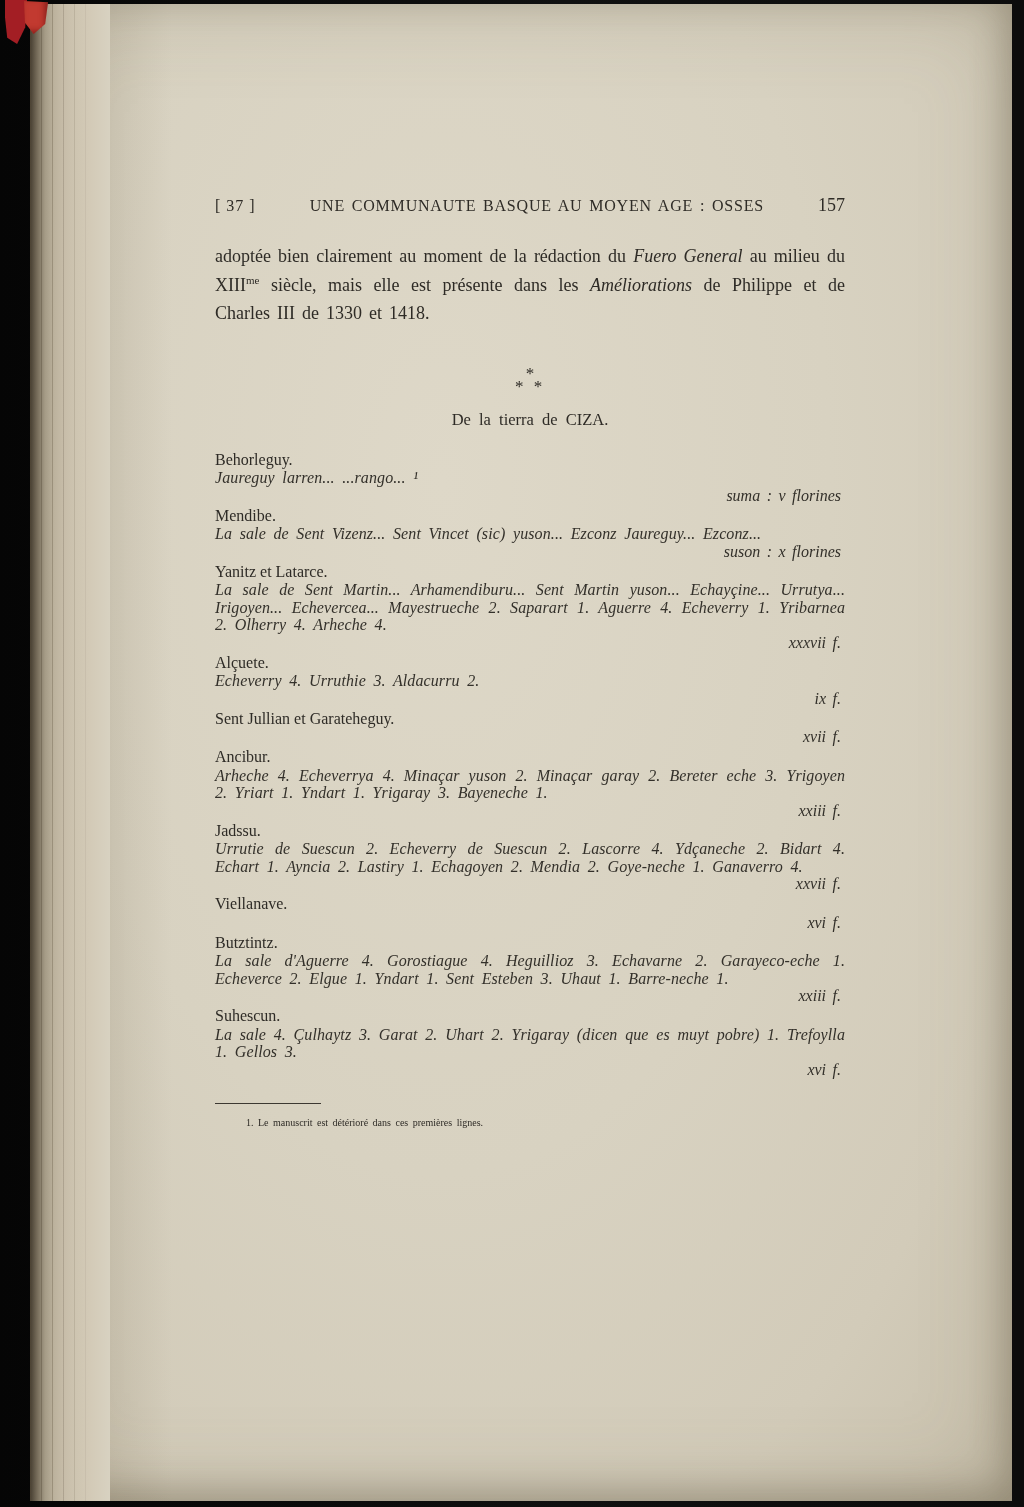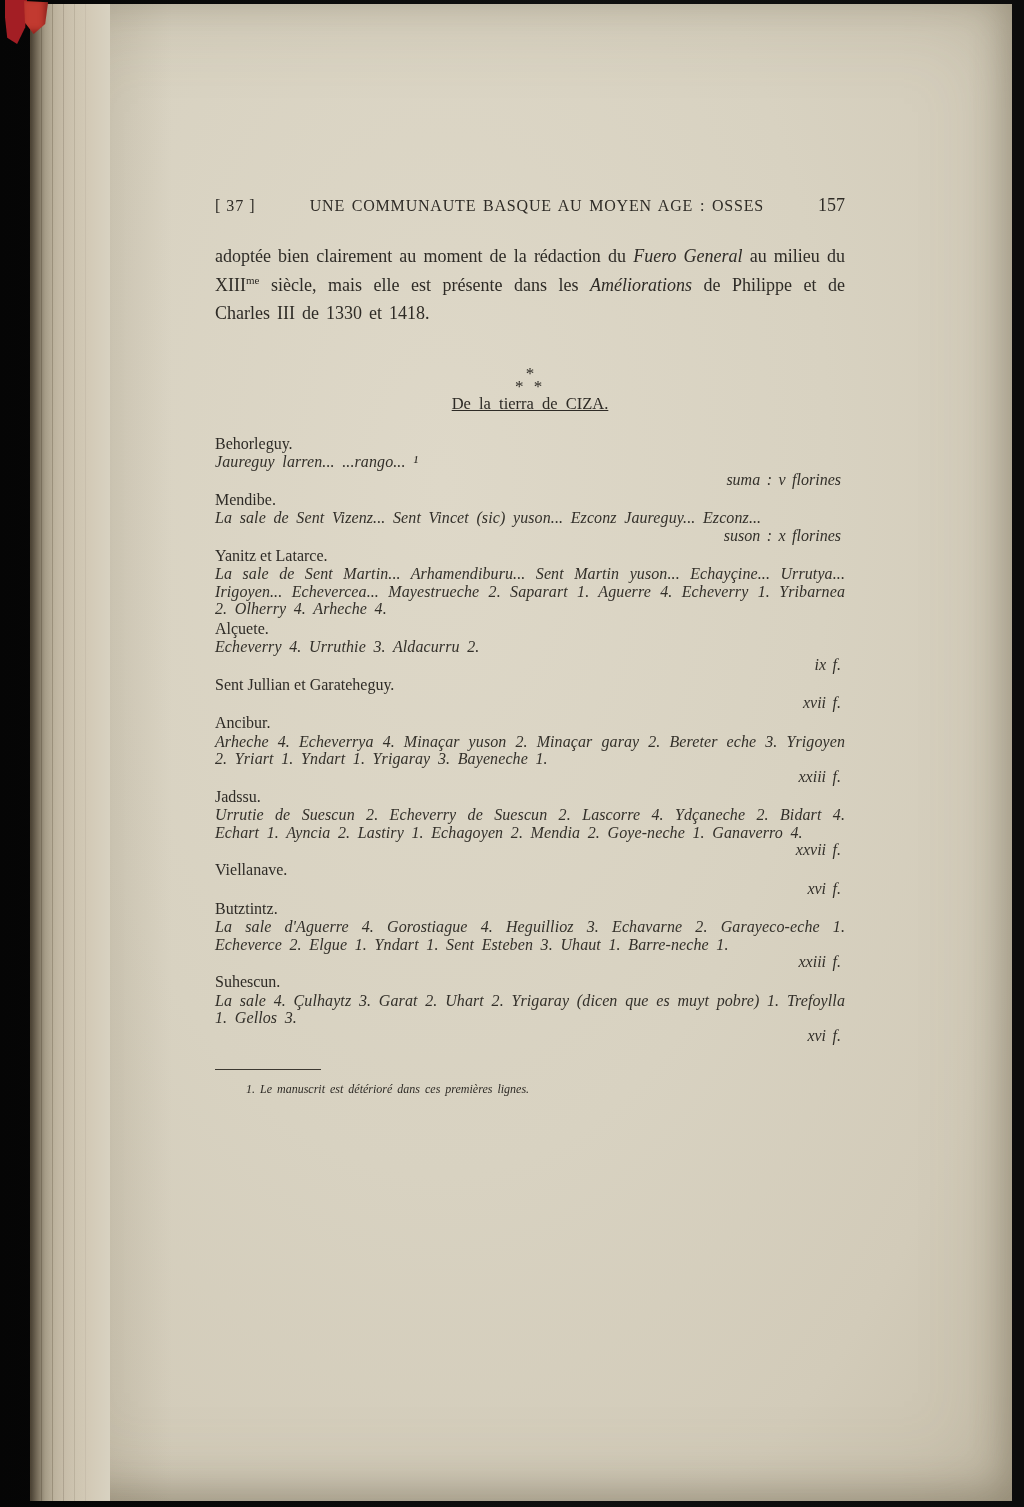--- a/index.html
+++ b/index.html
@@ -38,29 +38,29 @@
   .runhead .bracket{letter-spacing:1px;}
   .runhead .rtitle{flex:1;text-align:center;letter-spacing:.8px;word-spacing:2px;}
   .runhead .pnum{font-size:18px;}
   .intro{margin:26px 0 0 0;font-size:18px;line-height:28.5px;text-align:justify;
     word-spacing:2.5px;}
   .intro sup{font-size:11px;line-height:0;margin-top:12px;}
   .asterism{margin-top:40px;text-align:center;font-size:17px;color:#2e2b26;}
   .asterism .a1{line-height:12px;}
   .asterism .a2{line-height:13px;letter-spacing:3px;}
   .quote{margin:38px 0 0 0;font-size:16.5px;line-height:22px;word-spacing:4px;}
-  .quote-center{margin:0 0 0 0;font-size:16.5px;line-height:22px;text-align:center;word-spacing:4px;text-decoration:underline;}
+  .quote-center{margin:16px 0 0 0;font-size:16.5px;line-height:22px;text-align:center;word-spacing:4px;}
   .entries{margin-top:18px;}
   .entry-name{font-size:16px;line-height:18.5px;padding-top:2px;}
   .entry-body{font-size:16px;font-style:italic;line-height:17.5px;text-align:justify;
     word-spacing:3.5px;letter-spacing:.1px;color:#33302a;}
   .entry-amount{font-size:16px;font-style:italic;line-height:18px;text-align:right;
     padding-right:4px;word-spacing:2.5px;color:#33302a;}
   .footnote-rule{margin-top:24px;width:106px;height:1.5px;background:#3c3831;}
-  .footnote{margin:9px 0 0 0;padding-left:31px;font-size:12px;line-height:20px;word-spacing:2px;font-style:italic;}
+  .footnote{margin:9px 0 0 0;padding-left:31px;font-size:10px;line-height:20px;word-spacing:2px;}
 </style>
 </head>
 <body>
 
 <div class="canvas">
   <div class="red-a"></div>
   <div class="red-b"></div>
 
   <div class="page">
     <div class="edge-stack"></div>
@@ -91,20 +91,21 @@
 
   <div class="entry">
     <div class="entry-name">Mendibe.</div>
     <div class="entry-body">La sale de Sent Vizenz... Sent Vincet (sic) yuson... Ezconz Jaureguy... Ezconz...</div>
     <div class="entry-amount">suson : x florines</div>
   </div>
 
   <div class="entry">
     <div class="entry-name">Yanitz et Latarce.</div>
     <div class="entry-body">La sale de Sent Martin... Arhamendiburu... Sent Martin yuson... Echayçine... Urrutya... Irigoyen... Echevercea... Mayestrueche 2. Saparart 1. Aguerre 4. Echeverry 1. Yribarnea 2. Olherry 4. Arheche 4.</div>
+    <div class="entry-amount">xxxvii f.</div>
   </div>
 
   <div class="entry">
     <div class="entry-name">Alçuete.</div>
     <div class="entry-body">Echeverry 4. Urruthie 3. Aldacurru 2.</div>
     <div class="entry-amount">ix f.</div>
   </div>
 
   <div class="entry">
     <div class="entry-name">Sent Jullian et Garateheguy.</div>

